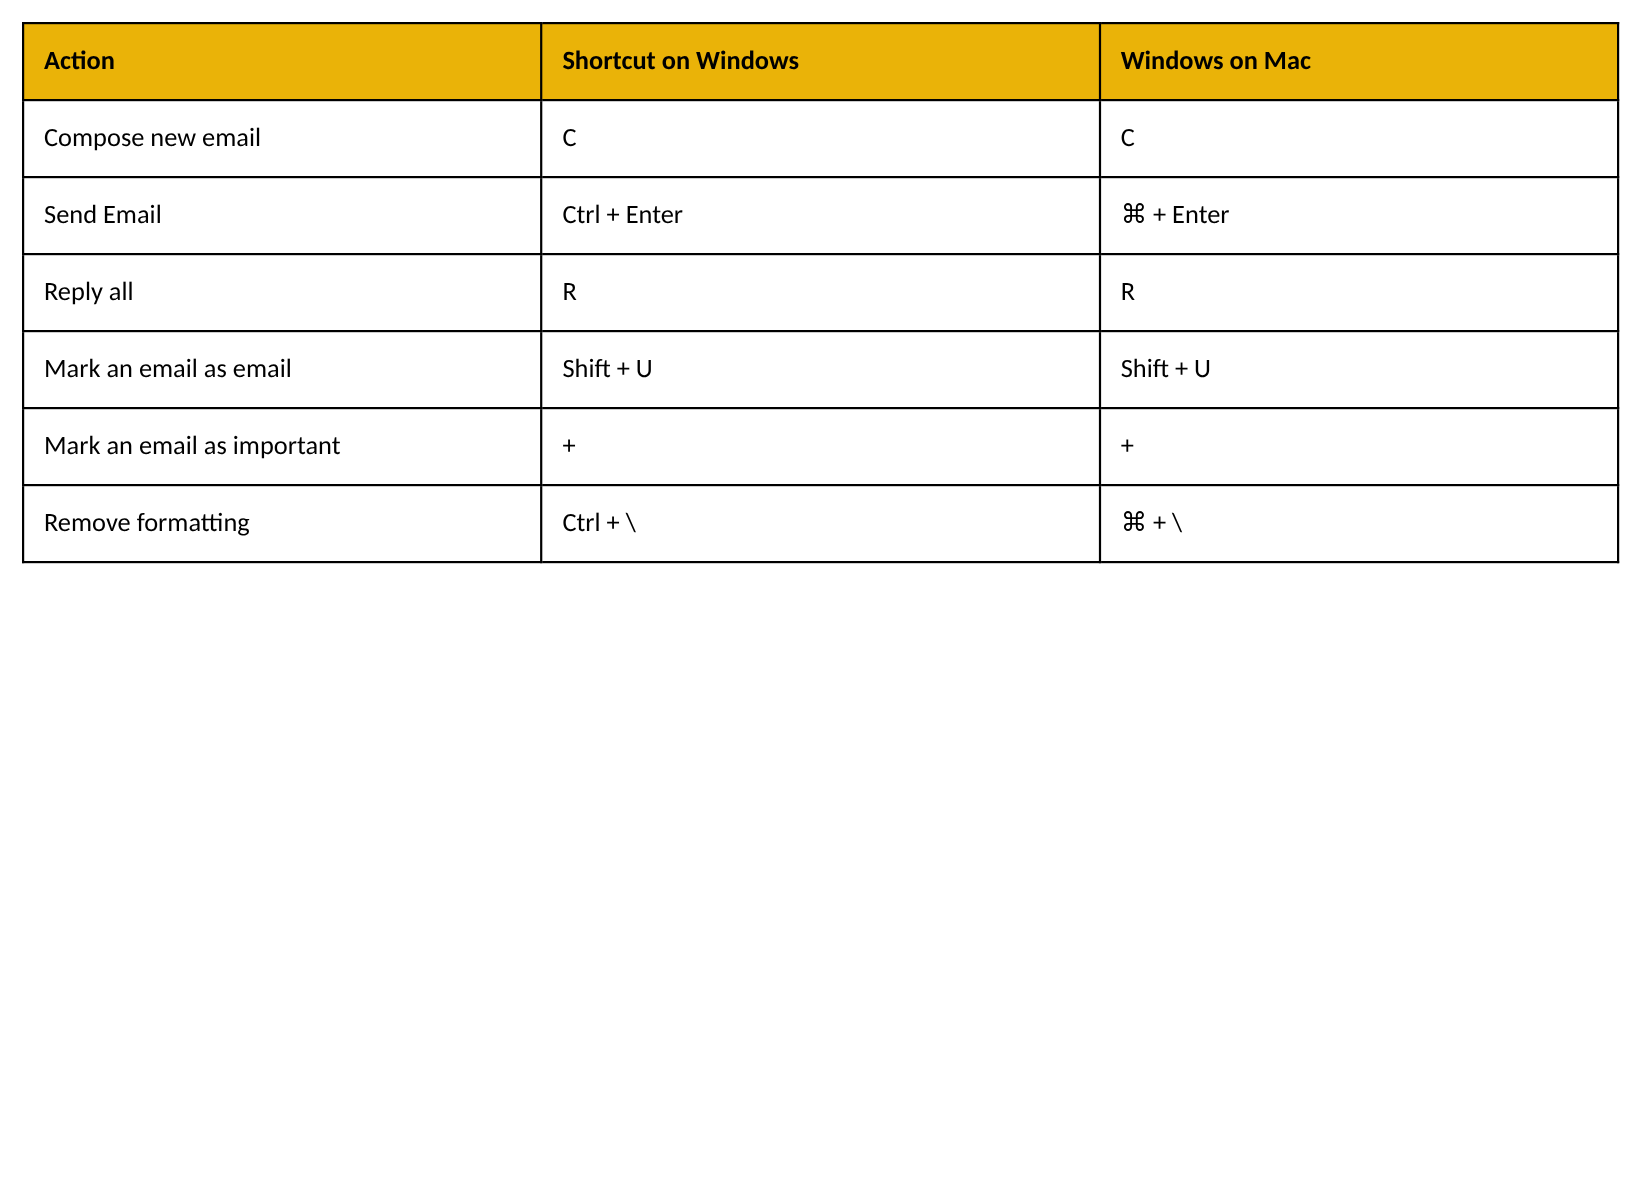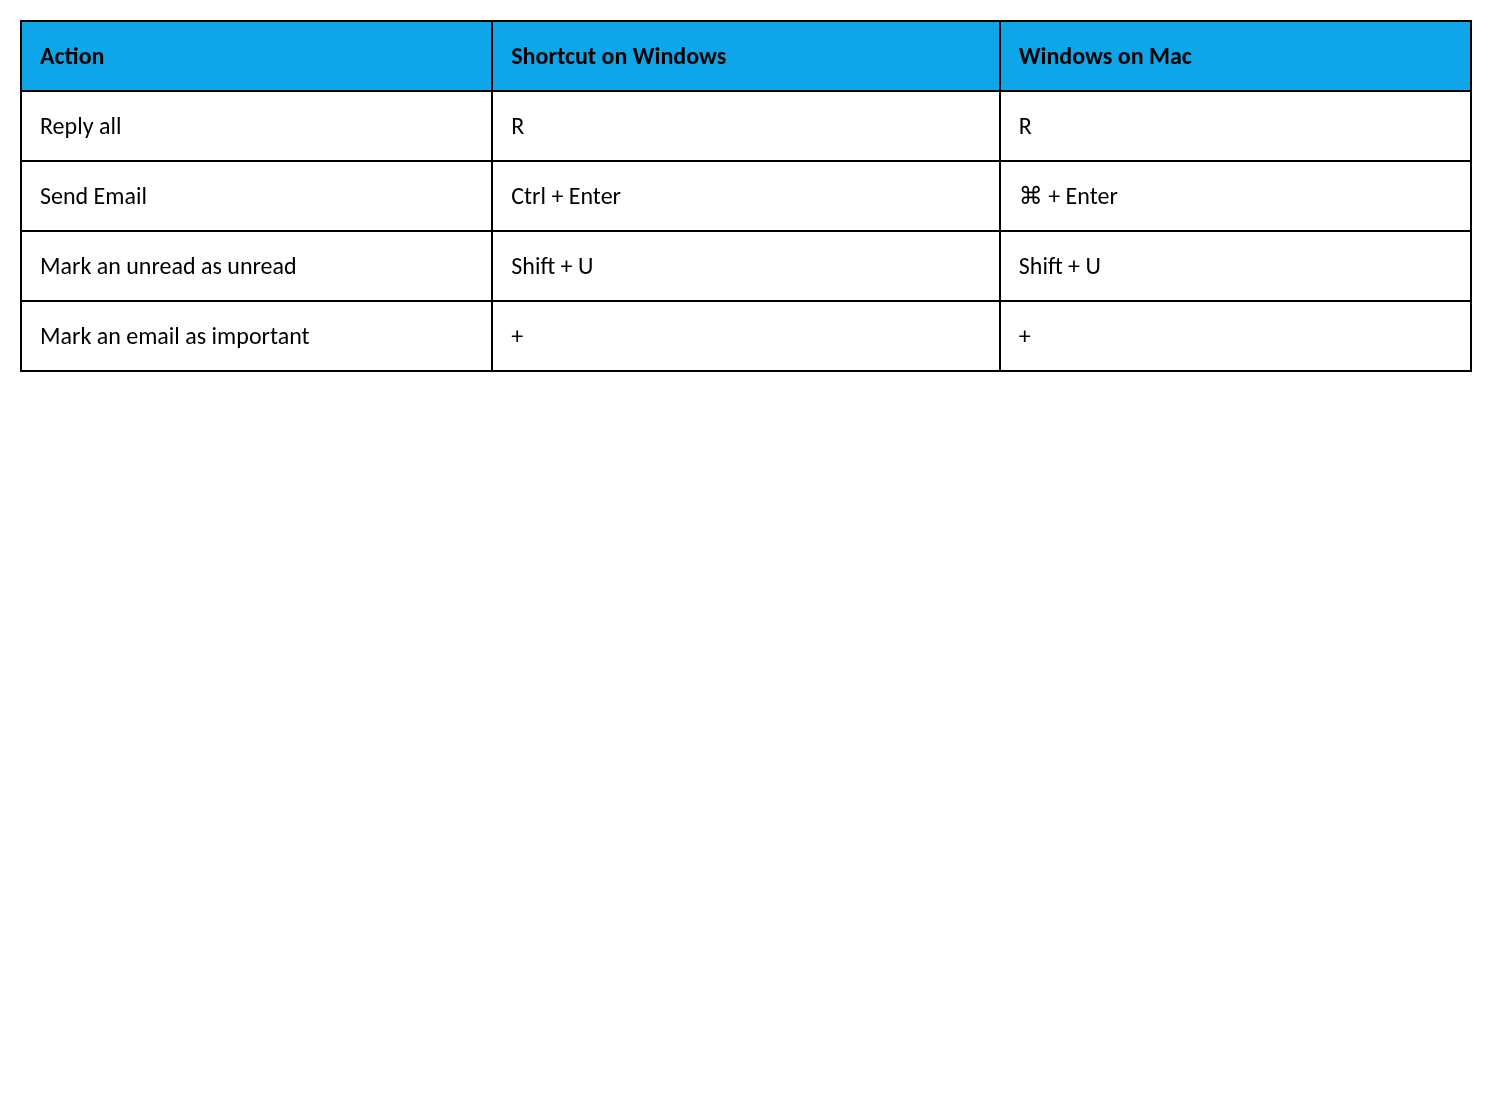--- a/index.html
+++ b/index.html
@@ -21,21 +21,21 @@
     }
     th, td {
       border: 2px solid #000;
       padding: 16px 18px;
       text-align: left;
       vertical-align: top;
       line-height: 1.5;
     }
     th {
       font-weight: 700;
-      background: #0ea5e9;
+      background: #eab308;
     }
     col.col-action {
       width: 32.5%;
     }
     col.col-windows {
       width: 35%;
     }
     col.col-mac {
       width: 32.5%;
     }
@@ -51,33 +51,43 @@
   </colgroup>
   <thead>
     <tr>
       <th>Action</th>
       <th>Shortcut on Windows</th>
       <th>Windows on Mac</th>
     </tr>
   </thead>
   <tbody>
     <tr>
-      <td>Reply all</td>
-      <td>R</td>
-      <td>R</td>
+      <td>Compose new email</td>
+      <td>C</td>
+      <td>C</td>
     </tr>
     <tr>
       <td>Send Email</td>
       <td>Ctrl + Enter</td>
       <td>⌘ + Enter</td>
     </tr>
     <tr>
-      <td>Mark an unread as unread</td>
+      <td>Reply all</td>
+      <td>R</td>
+      <td>R</td>
+    </tr>
+    <tr>
+      <td>Mark an email as email</td>
       <td>Shift + U</td>
       <td>Shift + U</td>
     </tr>
     <tr>
       <td>Mark an email as important</td>
       <td>+</td>
       <td>+</td>
     </tr>
+    <tr>
+      <td>Remove formatting</td>
+      <td>Ctrl + \</td>
+      <td>⌘ + \</td>
+    </tr>
   </tbody>
 </table>
 
 </body></html>

